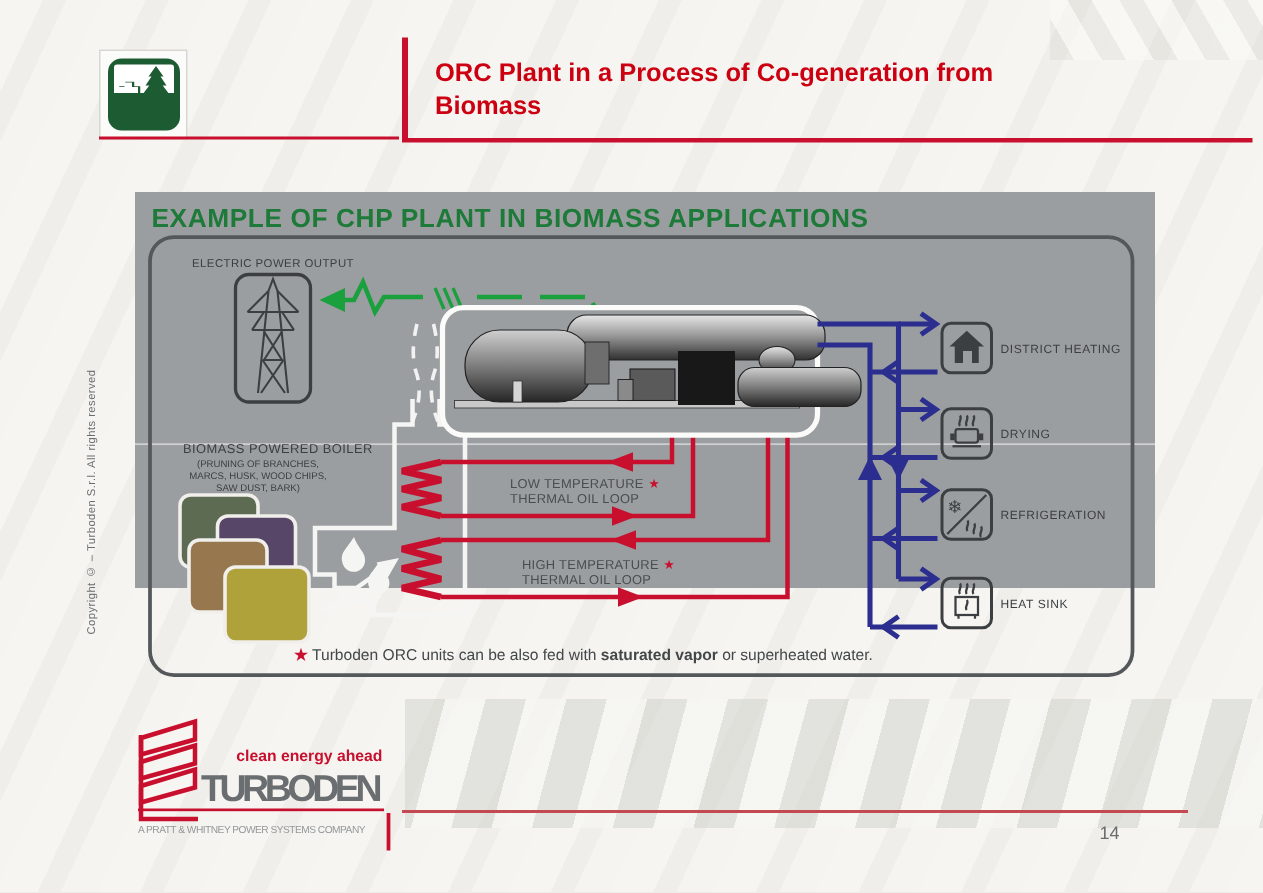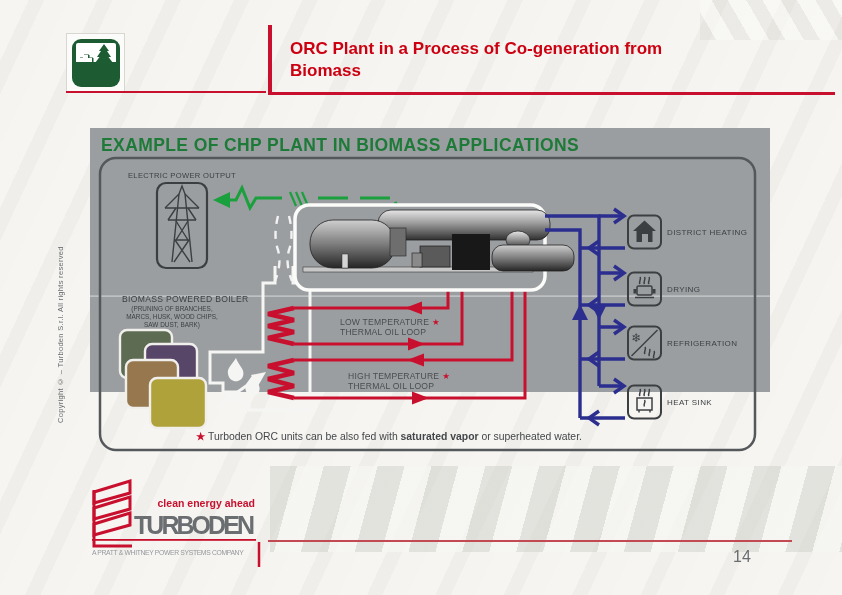--- a/index.html
+++ b/index.html
@@ -34,21 +34,21 @@
   .copyright{
     position:absolute;left:56px;top:228px;height:195px;
     writing-mode:vertical-rl;transform:rotate(180deg);
     font-size:7.5px;color:#6a6d70;letter-spacing:.3px;white-space:nowrap;
   }
   
   .diagram{position:absolute;left:90px;top:128px;width:680px;height:264px;background:#9b9ea1;}
   
   .footer-logo{position:absolute;left:80px;top:476px;width:200px;height:96px;}
   .footer-line{position:absolute;left:268px;top:540px;width:524px;height:2px;background:#c34a52;}
-  .page-number{position:absolute;left:733px;top:548px;font-size:16px;color:#6a6d70;}
+  .page-number{position:absolute;left:733px;top:548px;font-size:12px;color:#6a6d70;}
   svg text{user-select:none;}
 </style>
 </head>
 <body>
 
 <div class="slide">
   <div class="bg-stripes"></div>
   <div class="bg-footer-photo"></div>
   <div class="bg-topright"></div>
 

